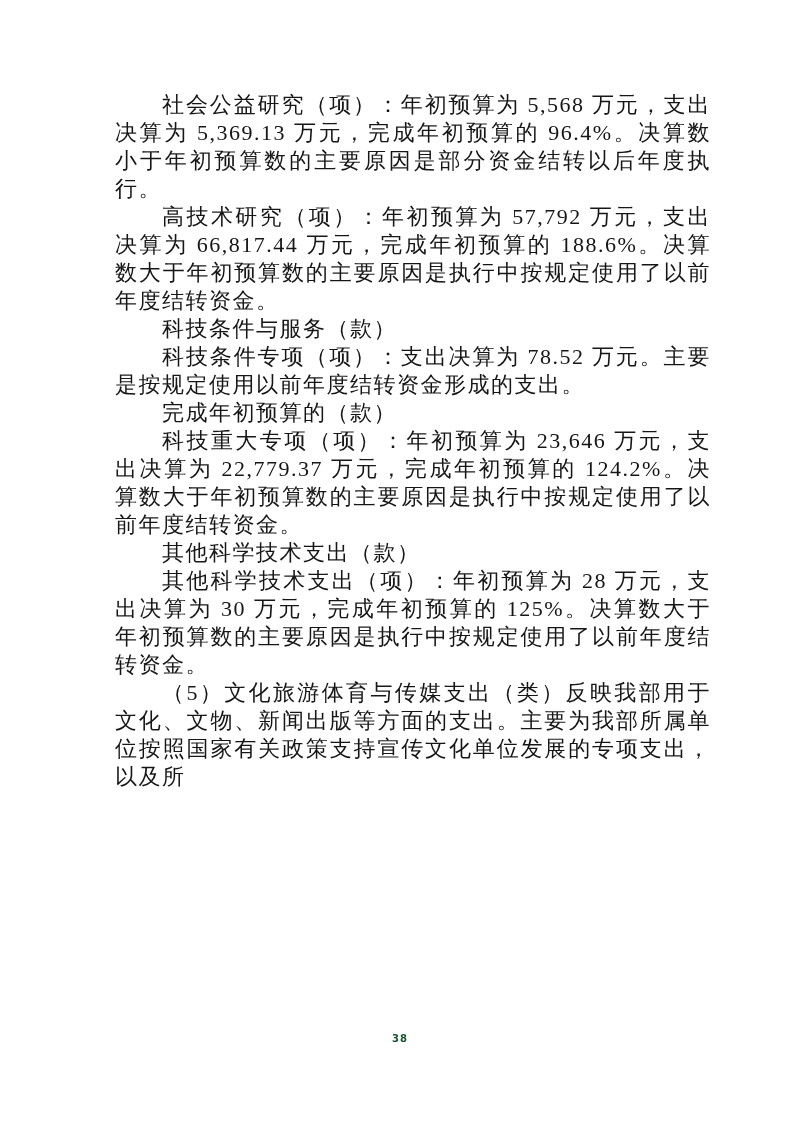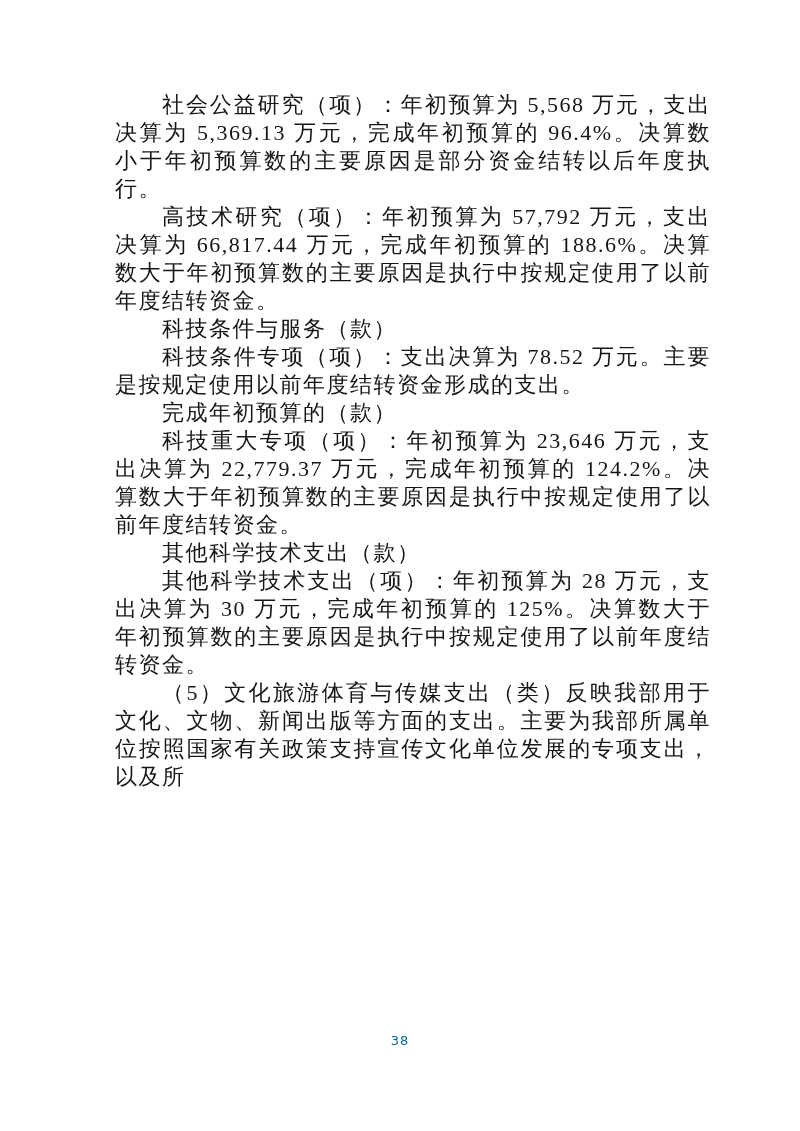--- a/index.html
+++ b/index.html
@@ -37,24 +37,24 @@
     font-kerning: none;
     word-break: break-all;
   }
   .page-number {
     position: absolute;
     top: 1033px;
     left: 0;
     width: 800px;
     text-align: center;
     font-family: "DejaVu Sans", "Liberation Sans", sans-serif;
-    font-size: 13px;
-    font-weight: 400;
+    font-size: 10px;
+    font-weight: 700;
     letter-spacing: 1px;
-    color: #0369a1;
+    color: #14532d;
   }
 </style>
 </head>
 <body>
 
 <div class="page">
   <div class="content">
     <p class="para">社会公益研究（项）：年初预算为 5,568 万元，支出决算为 5,369.13 万元，完成年初预算的 96.4%。决算数小于年初预算数的主要原因是部分资金结转以后年度执行。</p>
     <p class="para">高技术研究（项）：年初预算为 57,792 万元，支出决算为 66,817.44 万元，完成年初预算的 188.6%。决算数大于年初预算数的主要原因是执行中按规定使用了以前年度结转资金。</p>
     <p class="para">科技条件与服务（款）</p>

